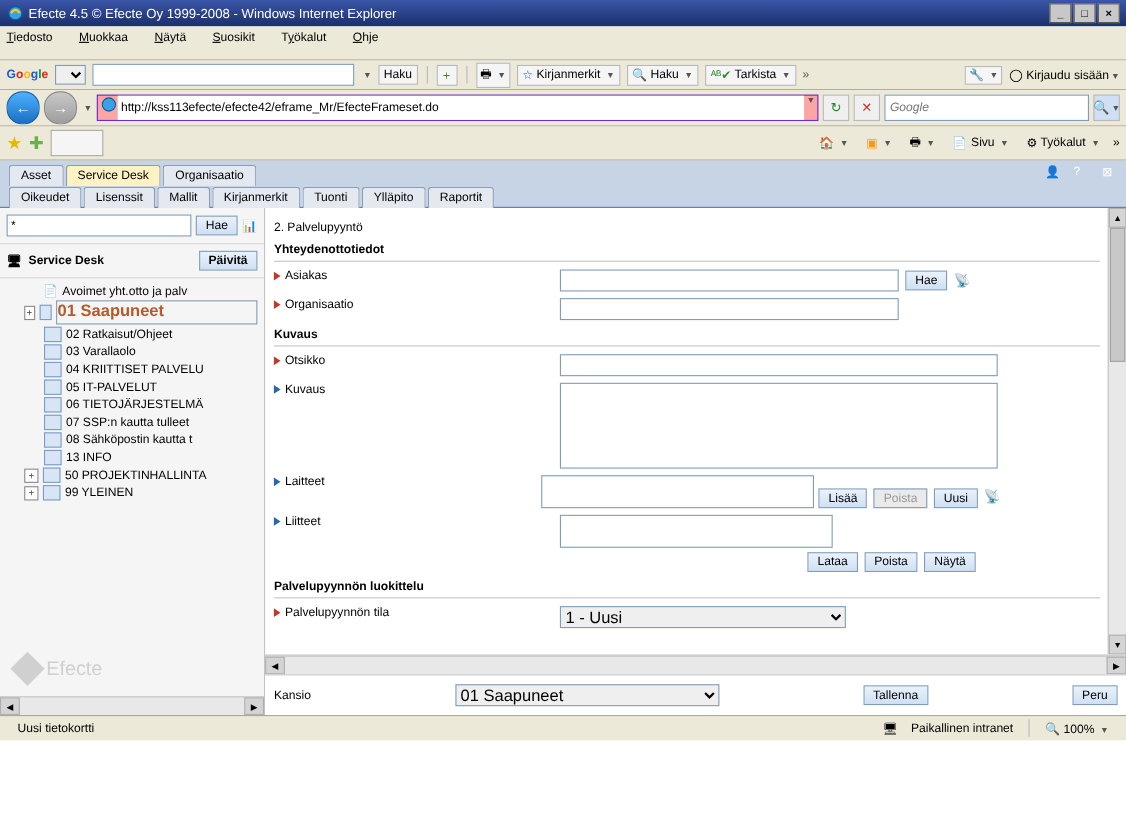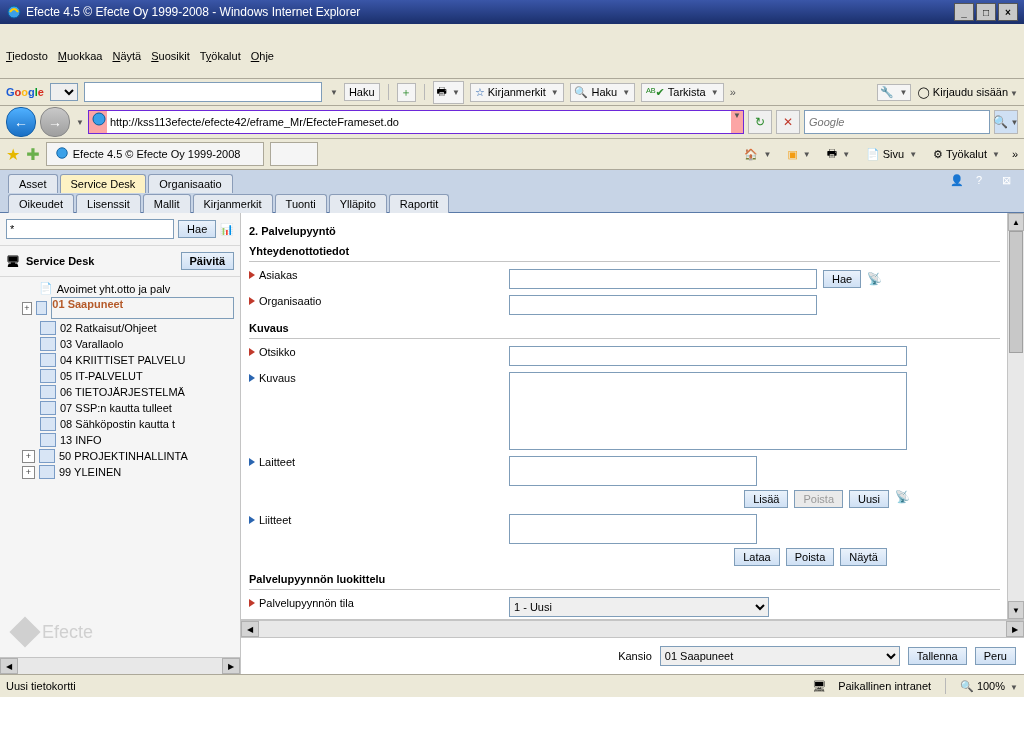--- a/index.html
+++ b/index.html
@@ -1,20 +1,20 @@
 <!DOCTYPE html>
 <html><head>
 <meta charset="utf-8">
 <style>
 html,body{margin:0;padding:0;font-family:Tahoma,Arial,sans-serif;font-size:11px;color:#000;background:#fff;width:1024px;height:740px;overflow:hidden}
 .titlebar{background:linear-gradient(#3a56a8,#1a2f6b);color:#fff;height:24px;display:flex;align-items:center;padding:0 6px;font-size:12px}
 .titlebar .ie-icon{width:16px;height:16px;margin-right:4px;display:inline-flex;align-items:center;justify-content:center}
 .titlebar .spacer{flex:1}
 .titlebar .winbtn{width:18px;height:16px;background:#c8c8c8;border:1px solid #555;margin-left:2px;display:inline-flex;align-items:center;justify-content:center;color:#000;font-size:10px;font-weight:bold;cursor:pointer}
-.menubar{background:#ece9d8;height:22px;display:flex;align-items:flex-end;padding:16px 6px;border-bottom:1px solid #aca899;gap:10px}
+.menubar{background:#ece9d8;height:22px;display:flex;align-items:flex-start;padding:4px 6px;border-bottom:1px solid #aca899;gap:24px}
 .menubar span{cursor:default}
 .menubar span u{text-decoration:underline}
 .gbar{background:#ece9d8;height:26px;display:flex;align-items:center;padding:0 6px;border-bottom:1px solid #aca899;gap:6px}
 .gbtn{border:1px solid #b8b8b8;background:#f5f5f5;padding:2px 4px;cursor:pointer;display:inline-flex;align-items:center;gap:3px}
 .gbtn.small{padding:1px 3px}
 .ginput{border:1px solid #7f9db9;height:18px;font-size:11px;padding:0 3px}
 .drop{font-size:8px;margin-left:2px;color:#555}
 .navrow{background:#ece9d8;height:32px;display:flex;align-items:center;padding:0 6px;border-bottom:1px solid #aca899;gap:4px}
 .navbtn{width:28px;height:28px;border-radius:14px;display:inline-flex;align-items:center;justify-content:center;font-size:14px;color:#fff;cursor:pointer}
 .navbtn.back{background:linear-gradient(#4fb0ff,#1a6fc4);border:1px solid #1560a8}
@@ -51,40 +51,40 @@
 .tree .noexp{width:13px;display:inline-block}
 .tree .fld{width:14px;height:12px;background:#d8e5f5;border:1px solid #7a9cc6;display:inline-block}
 .tree .lvl1{padding-left:22px}
 .tree .lvl2{padding-left:40px}
 .tree .sel{color:#b55a2a;font-weight:bold}
 .logo{color:#d0d0d0;font-size:18px;padding:14px;display:flex;align-items:center;gap:6px}
 .logo .dia{width:22px;height:22px;background:#d0d0d0;transform:rotate(45deg)}
 .right{flex:1;display:flex;flex-direction:column;overflow:hidden}
 .formwrap{flex:1;overflow:auto;position:relative;border-bottom:1px solid #c4c4c4}
 .formct{padding:8px 24px 8px 8px}
-.sect-title{font-weight:bold;padding:4px 0}
+.sect-title{font-weight:normal;padding:4px 0}
 .sect-sub{font-weight:bold;padding:4px 0;border-bottom:1px solid #c4c4c4;margin-bottom:4px}
 .frow{display:flex;align-items:flex-start;padding:3px 0}
 .flabel{width:260px;display:flex;align-items:center;gap:4px}
 .tri{width:0;height:0;border-top:4px solid transparent;border-bottom:4px solid transparent;display:inline-block}
 .tri.red{border-left:6px solid #c0392b}
 .tri.blue{border-left:6px solid #2a65b0}
 .fctl{flex:1;display:flex;align-items:center;gap:6px}
 .txt{border:1px solid #7f9db9;height:18px;font-size:11px;padding:0 3px;width:300px}
 .ta{border:1px solid #7f9db9;font-size:11px;padding:3px;width:390px;height:70px;resize:none}
-.sel{border:1px solid #7f9db9;height:20px;font-size:11px;width:260px}
+.sel{border:1px solid #7f9db9;height:20px;font-size:15px;width:260px}
 .scrl{position:absolute;right:0;top:0;bottom:0;width:16px;background:#e8e8e8;border-left:1px solid #c4c4c4}
 .scrl .up,.scrl .dn{height:16px;background:#d4d4d4;border:1px solid #b0b0b0;display:flex;align-items:center;justify-content:center;font-size:8px;cursor:pointer}
 .scrl .dn{position:absolute;bottom:0;left:0;right:0}
 .scrl .thumb{position:absolute;left:1px;right:1px;top:18px;height:120px;background:#c8c8c8;border:1px solid #a0a0a0}
 .hscroll{height:16px;background:#e8e8e8;border-top:1px solid #c4c4c4;display:flex}
 .hscroll .lf,.hscroll .rt{width:16px;background:#d4d4d4;border:1px solid #b0b0b0;display:flex;align-items:center;justify-content:center;font-size:8px;cursor:pointer}
 .hscroll .rt{margin-left:auto}
-.footer{padding:8px;display:flex;align-items:center;justify-content:flex-end;gap:8px;border-top:1px solid #c4c4c4;background:#fff}
-.statusbar{height:22px;background:#ece9d8;border-top:1px solid #aca899;display:flex;align-items:center;padding:0 6px;gap:12px;font-size:11px}
+.footer{padding:8px;display:flex;align-items:center;justify-content:space-between;gap:8px;border-top:1px solid #c4c4c4;background:#fff}
+.statusbar{height:22px;background:#ece9d8;border-top:1px solid #aca899;display:flex;align-items:center;padding:0 16px;gap:12px;font-size:11px}
 .statusbar .sgrow{flex:1}
 .sep{width:1px;height:16px;background:#b8b8b8;margin:0 2px}
 .wand{color:#777;font-size:12px}
 </style>
 </head>
 <body>
 
 <div class="titlebar">
   <span class="ie-icon">
       <svg width="16" height="16" viewBox="0 0 16 16">
@@ -152,26 +152,20 @@
   <span class="sqbtn" style="color:#c0392b">✕</span>
   <div class="searchbox">
     <input placeholder="Google" style="">
   </div>
   <span class="sqbtn" style="background:#cfe0f4">🔍<span class="drop">▼</span></span>
 </div>
 
 <div class="tabrow">
   <span style="color:#e6b800;font-size:16px">★</span>
   <span style="color:#6ab04c;font-size:16px">✚</span>
-  <div class="ietab">
-    <span><svg width="14" height="14" viewBox="0 0 16 16">
-          <circle cx="8" cy="8" r="6" fill="#3aa0e8" stroke="#0a5c9a"></circle>
-        </svg></span>
-    <span>Efecte 4.5 © Efecte Oy 1999-2008</span>
-  </div>
   <div class="ietab empty"></div>
   <div class="tbbtns">
     <span class="tbbtn">🏠<span class="drop">▼</span></span>
     <span class="tbbtn" style="color:#f39c12">▣<span class="drop">▼</span></span>
     <span class="tbbtn">🖶<span class="drop">▼</span></span>
     <span class="tbbtn">📄 <span>Sivu</span><span class="drop">▼</span></span>
     <span class="tbbtn">⚙ <span>Työkalut</span><span class="drop">▼</span></span>
     <span>»</span>
   </div>
 </div>
@@ -318,21 +312,21 @@
               </div>
             <div class="fctl">
                 <textarea class="ta" style=""></textarea>
               </div>
           </div>
           <div class="frow">
             <div class="flabel">
                 <span class="tri blue"></span>
                 <span>Laitteet</span>
               </div>
-            <div class="fctl" style="flex-direction:column;align-items:flex-start;gap:4px">
+            <div class="fctl" style="flex-direction:row;align-items:flex-start;gap:4px">
               <textarea class="ta" style="height: 22px; width: 240px;"></textarea>
               <div style="display:flex;gap:6px;align-self:flex-end;margin-right:90px">
                   <span class="btn">Lisää</span>
                   <span class="btn dis">Poista</span>
                   <span class="btn">Uusi</span>
                   <span class="wand">📡</span>
                 </div>
             </div>
           </div>
           <div class="frow">

